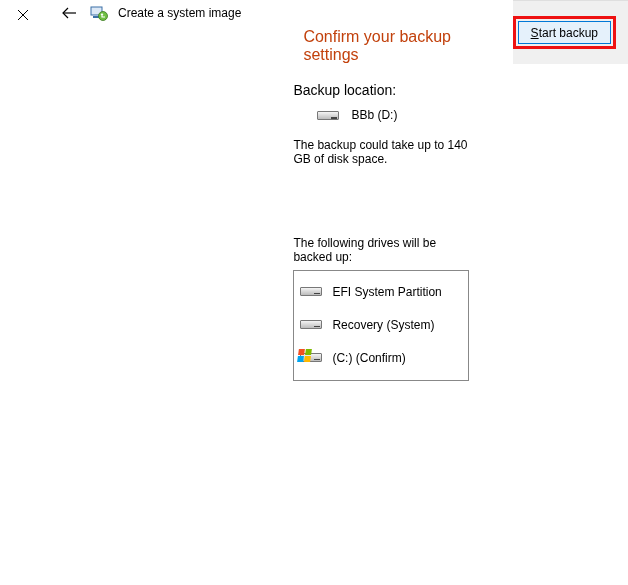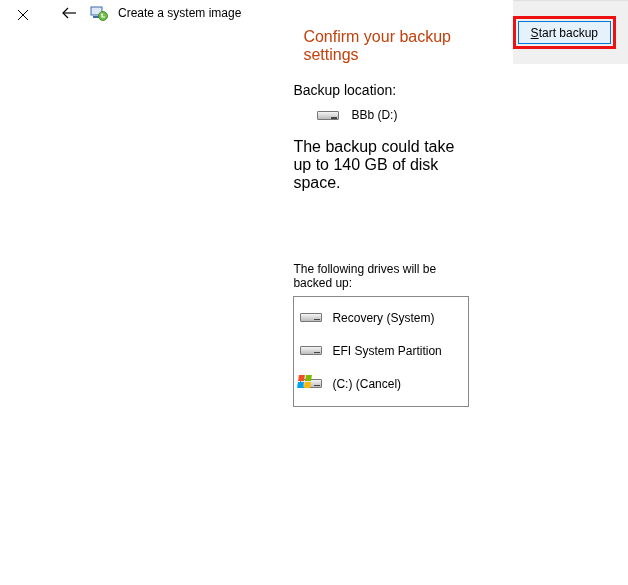--- a/index.html
+++ b/index.html
@@ -22,21 +22,21 @@
   .title-icon { width:18px; height:18px; display:flex; align-items:center; justify-content:center; position:relative; }
   .title-text { font-size:12px; }
   .content { padding: 28px 44px 0 44px; flex:1; }
   .heading { color:#c2410c; font-size:16px; margin:0 0 18px 10px; font-weight:400; }
   .label { font-size:14px; margin:0 0 10px 0; }
   .location-row { display:flex; align-items:flex-start; gap:12px; padding-left:24px; margin-bottom:14px; }
   .drive-icon { width:22px; height:16px; position:relative; }
   .drive-icon .body { position:absolute; left:0; top:3px; width:22px; height:9px; background:linear-gradient(#f4f4f4,#bcbcbc); border:1px solid #777; border-radius:1px; }
   .drive-icon .slot { position:absolute; right:2px; top:9px; width:6px; height:1.5px; background:#444; }
   .drive-icon.win .flag { position:absolute; left:-2px; top:-1px; width:14px; height:14px; }
-  .space-text { font-size:16px; margin-bottom:70px; }
+  .space-text { font-size:12px; margin-bottom:70px; }
   .drives-label { font-size:12px; margin-bottom:6px; }
   .drives-box { border:1px solid #888; height:111px; padding:4px 6px; overflow:hidden; }
   .drive-row { display:flex; align-items:center; gap:10px; height:33px; }
   .drive-name { font-size:12px; }
   .footer {
     height:64px;
     background:#f0f0f0;
     border-top:1px solid #dfdfdf;
     display:flex; align-items:center; justify-content:flex-end;
     gap:8px; padding-right:12px;
@@ -108,43 +108,43 @@
 
     <div class="space-text">The backup could take up to 140 GB of disk space.</div>
 
     <div class="drives-label">The following drives will be backed up:</div>
     <div class="drives-box">
       <div class="drive-row">
         <div class="drive-icon">
           <div class="body"></div>
             <div class="slot"></div>
         </div>
-        <div class="drive-name">Recovery (System)</div>
+        <div class="drive-name">EFI System Partition</div>
       </div>
       <div class="drive-row">
         <div class="drive-icon">
           <div class="body"></div>
             <div class="slot"></div>
         </div>
-        <div class="drive-name">EFI System Partition</div>
+        <div class="drive-name">Recovery (System)</div>
       </div>
       <div class="drive-row">
         <div class="drive-icon win">
           <div class="body"></div>
             <div class="slot"></div>
           <div class="flag">
               <div class="winflag">
                 <div></div>
                 <div></div>
                 <div></div>
                 <div></div>
               </div>
             </div>
         </div>
-        <div class="drive-name">(C:) (Cancel)</div>
+        <div class="drive-name">(C:) (Confirm)</div>
       </div>
     </div>
   </div>
 
   <div class="footer">
     <span class="highlight-box">
       <button class="btn primary"><span class="u">S</span><span>tart backup</span></button>
     </span>
   </div>
 

